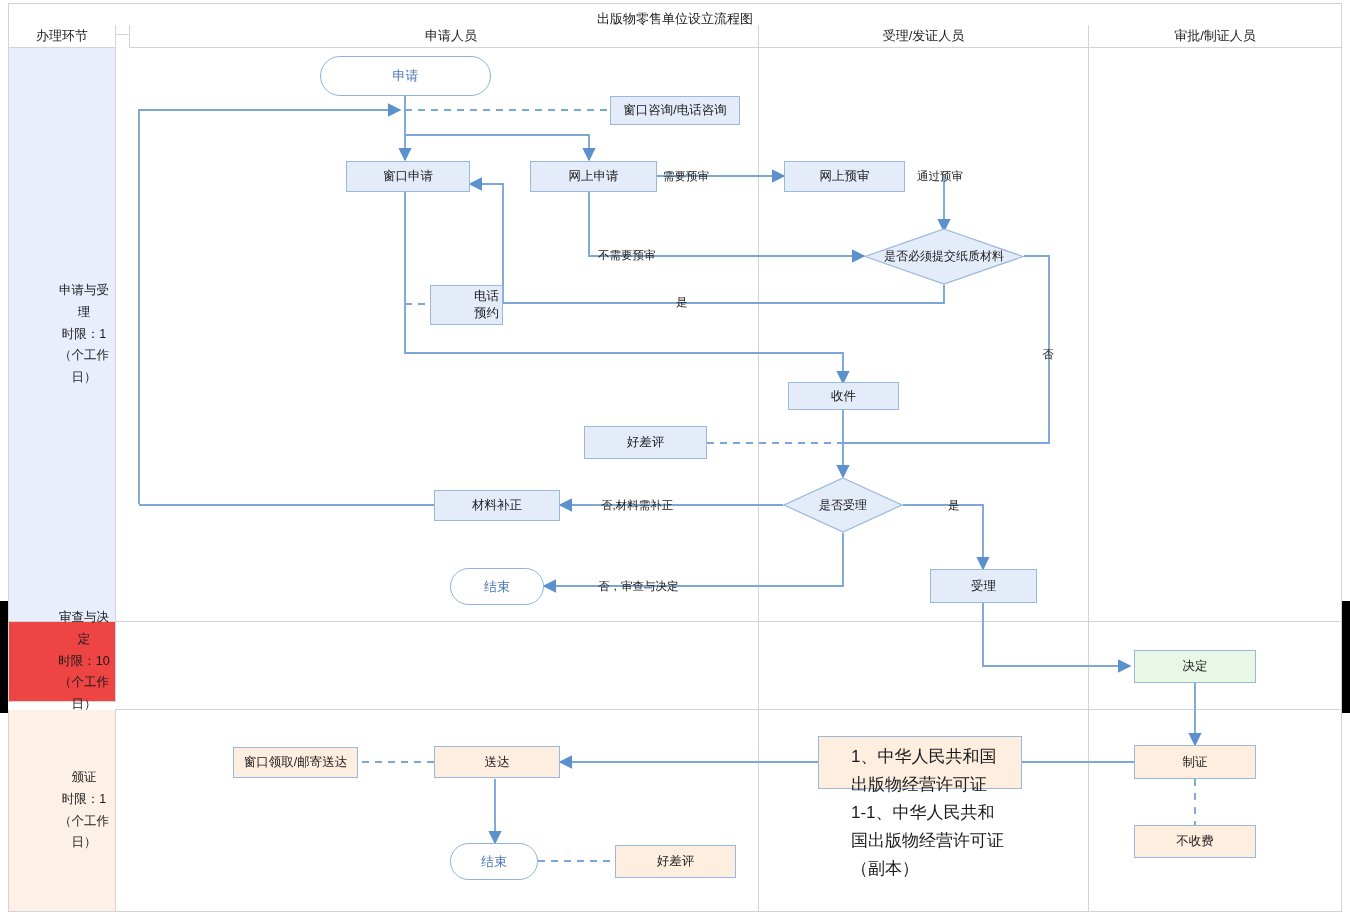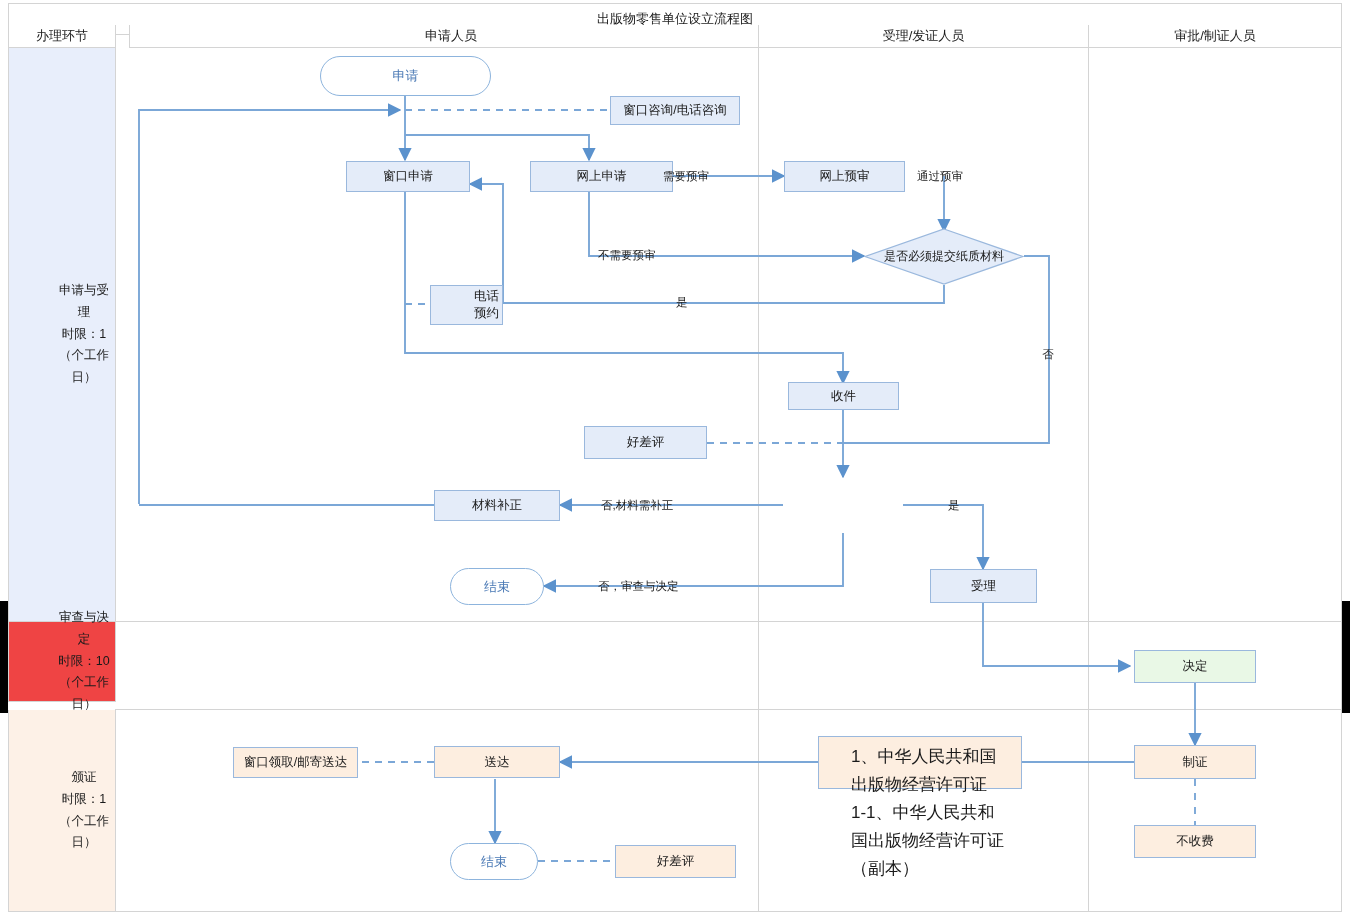--- a/index.html
+++ b/index.html
@@ -261,21 +261,21 @@
   </div>
 
   <div class="node n-blue" style="left:610px;top:96px;width:130px;height:29px;">
     <span>窗口咨询/电话咨询</span>
   </div>
 
   <div class="node n-blue" style="left:346px;top:161px;width:124px;height:31px;">
     <span>窗口申请</span>
   </div>
 
-  <div class="node n-blue" style="left:530px;top:161px;width:143px;height:31px;">
+  <div class="node n-blue" style="left:530px;top:161px;width:127px;height:31px;">
     <span>网上申请</span>
   </div>
 
   <div class="node n-blue" style="left:430px;top:285px;width:73px;height:40px;padding-left:40px;">
     <span>电话预约</span>
   </div>
 
   <div class="node n-blue" style="left:584px;top:426px;width:123px;height:33px;">
     <span>好差评</span>
   </div>
@@ -298,20 +298,26 @@
     </svg>
     <div class="dtext">
       <span>是否必须提交纸质材料</span>
     </div>
   </div>
 
   <div class="node n-blue" style="left:788px;top:382px;width:111px;height:28px;">
     <span>收件</span>
   </div>
 
+  <div class="node n-diamond" style="left:783px;top:477px;width:120px;height:56px;">
+    <svg width="120" height="56" viewBox="0 0 120 56" xmlns="http://www.w3.org/2000/svg">
+      <polygon points="60,1 119,28 60,55 1,28" fill="#e4ecf9" stroke="#9ab8dd" stroke-width="1.2"></polygon>
+    </svg>
+    <div class="dtext">是否受理</div>
+  </div>
 
   <div class="node n-blue" style="left:930px;top:569px;width:107px;height:34px;">
     <span>受理</span>
   </div>
 
   <div class="node n-green" style="left:1134px;top:650px;width:122px;height:33px;">
     <span>决定</span>
   </div>
 
   <div class="node n-peach cert-node" style="left:818px;top:736px;width:204px;height:53px;">

